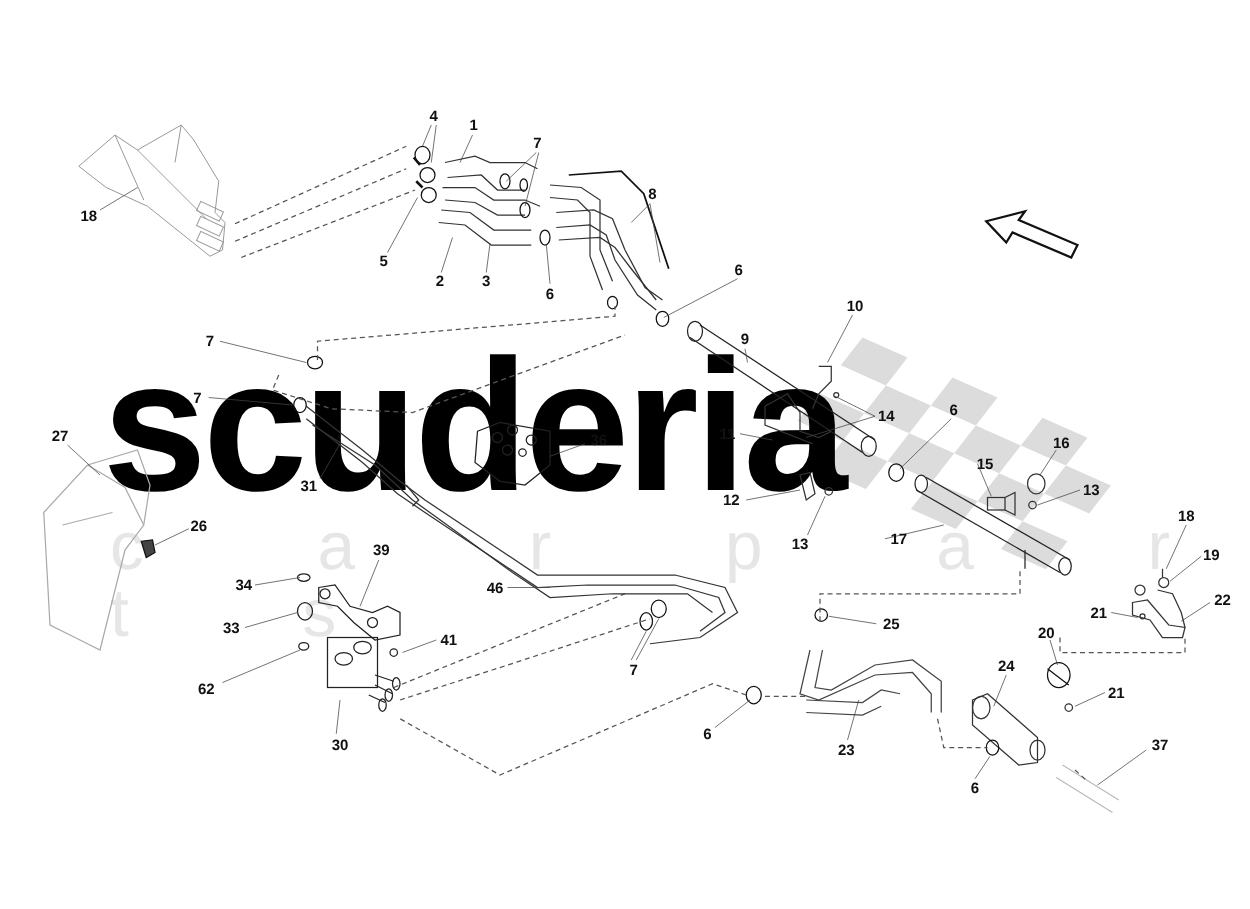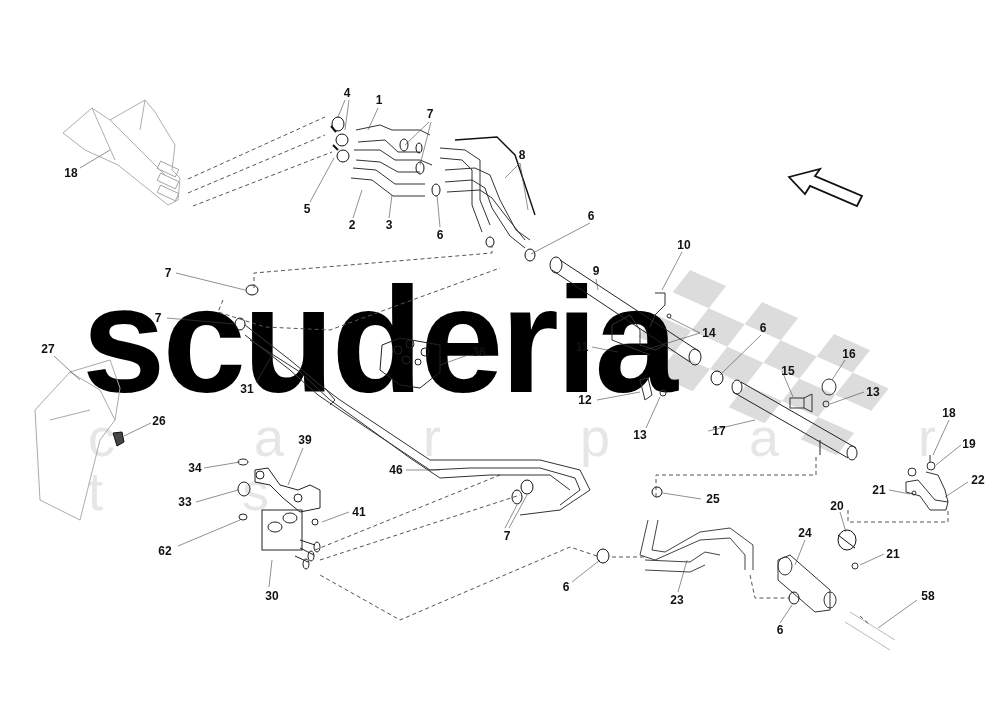--- a/index.html
+++ b/index.html
@@ -314,16 +314,16 @@
   <div class="lbl" style="left:48px;top:349px">27</div>
   <div class="lbl" style="left:71px;top:173px">18</div>
   <div class="lbl" style="left:396px;top:470px">46</div>
   <div class="lbl" style="left:272px;top:596px">30</div>
   <div class="lbl" style="left:247px;top:389px">31</div>
   <div class="lbl" style="left:305px;top:440px">39</div>
   <div class="lbl" style="left:185px;top:502px">33</div>
   <div class="lbl" style="left:195px;top:468px">34</div>
   <div class="lbl" style="left:165px;top:551px">62</div>
   <div class="lbl" style="left:479px;top:352px">36</div>
-  <div class="lbl" style="left:928px;top:596px">58</div>
+  <div class="lbl" style="left:928px;top:596px">37</div>
   <div class="lbl" style="left:359px;top:512px">41</div>
 
 </div>
 
 </body></html>

